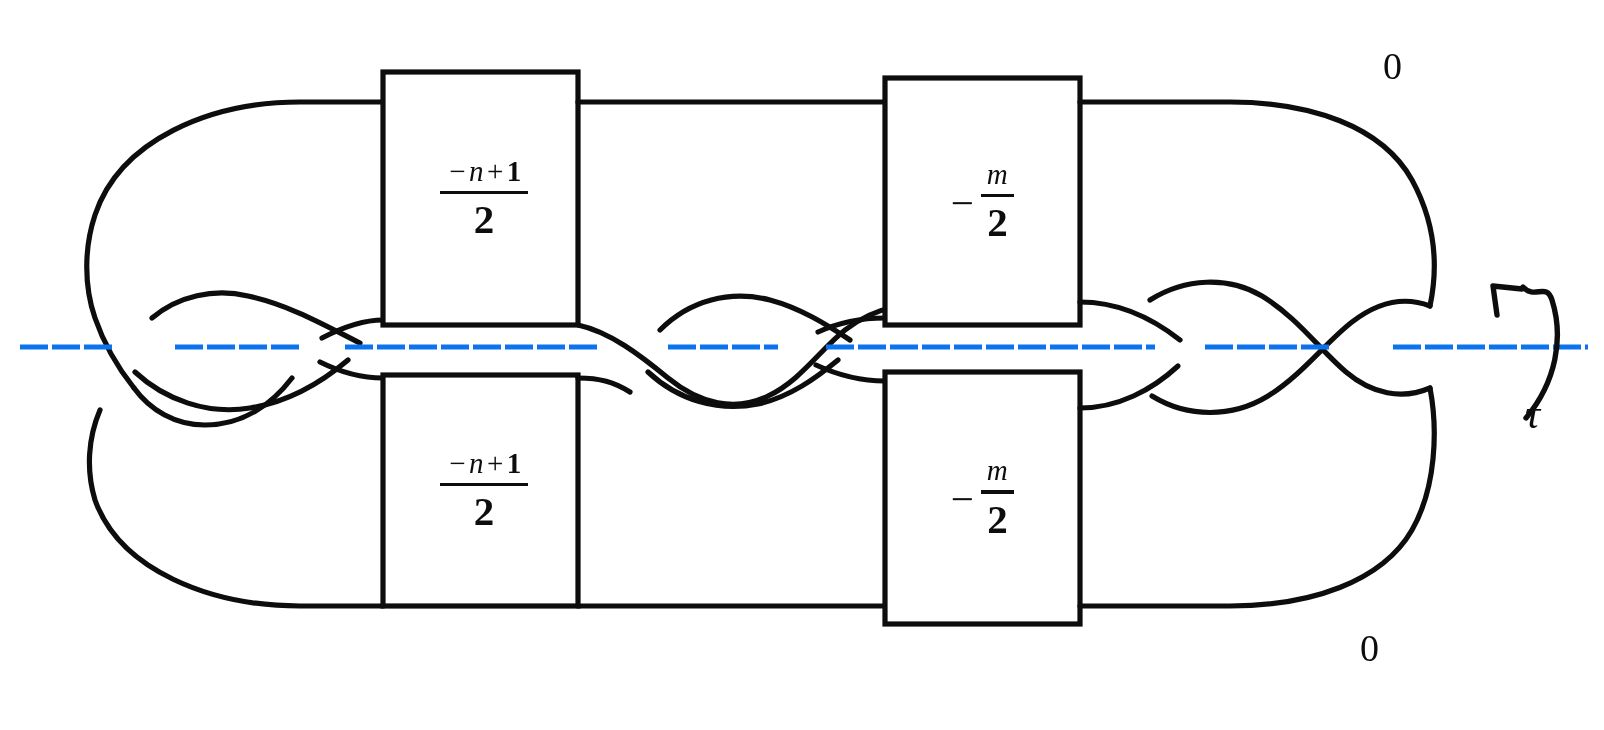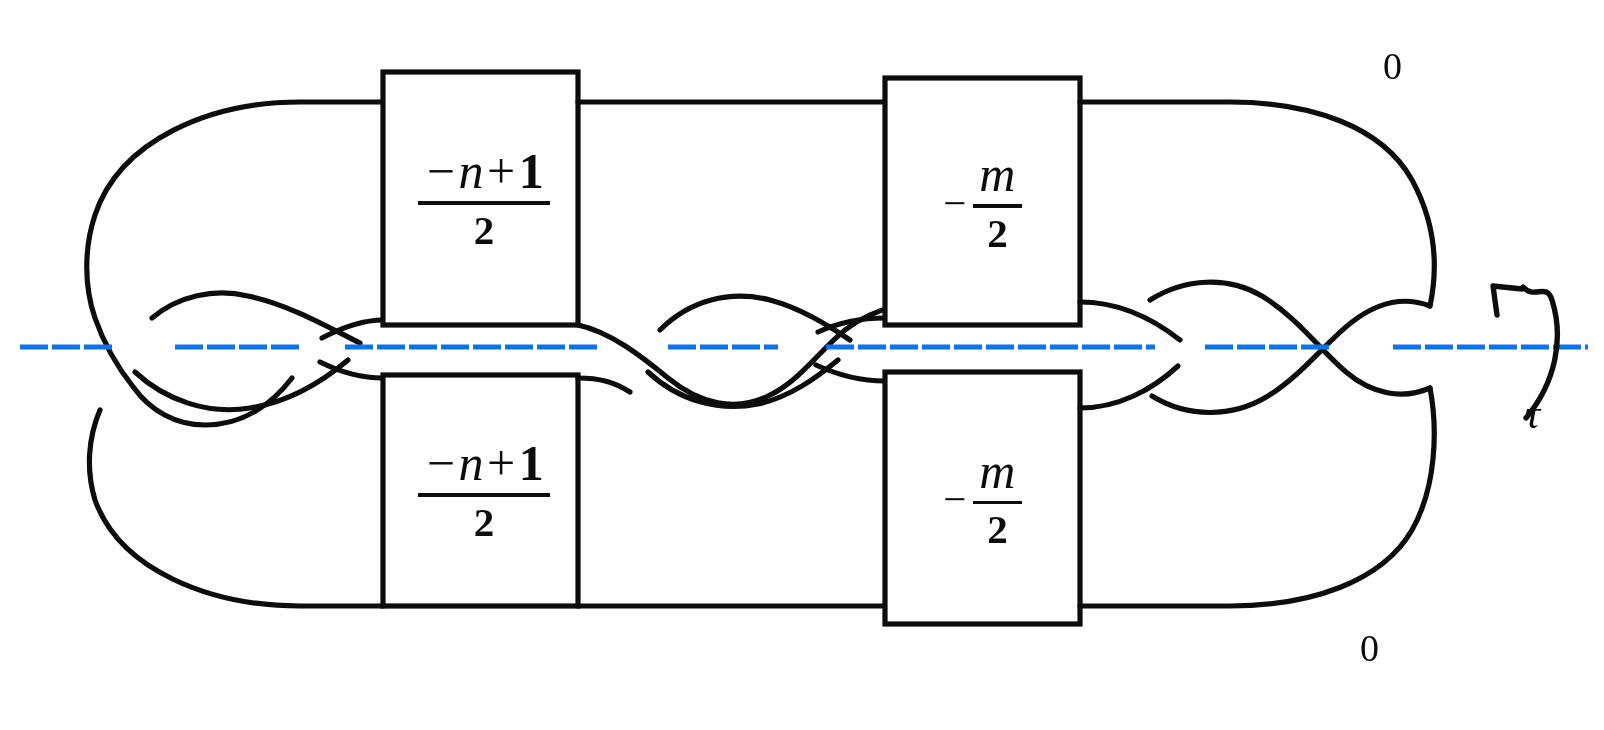--- a/index.html
+++ b/index.html
@@ -73,21 +73,21 @@
   }
   .frac {
     display: inline-flex;
     flex-direction: column;
     align-items: center;
     justify-content: center;
     vertical-align: middle;
     line-height: 1;
   }
   .frac .num {
-    font-size: 50px;
+    font-size: 29px;
     font-style: italic;
     padding: 0 6px 5px 6px;
     letter-spacing: 0.5px;
   }
   .frac .bar {
     width: 100%;
     height: 3.4px;
     background: #0d0d0d;
   }
   .frac .den {

